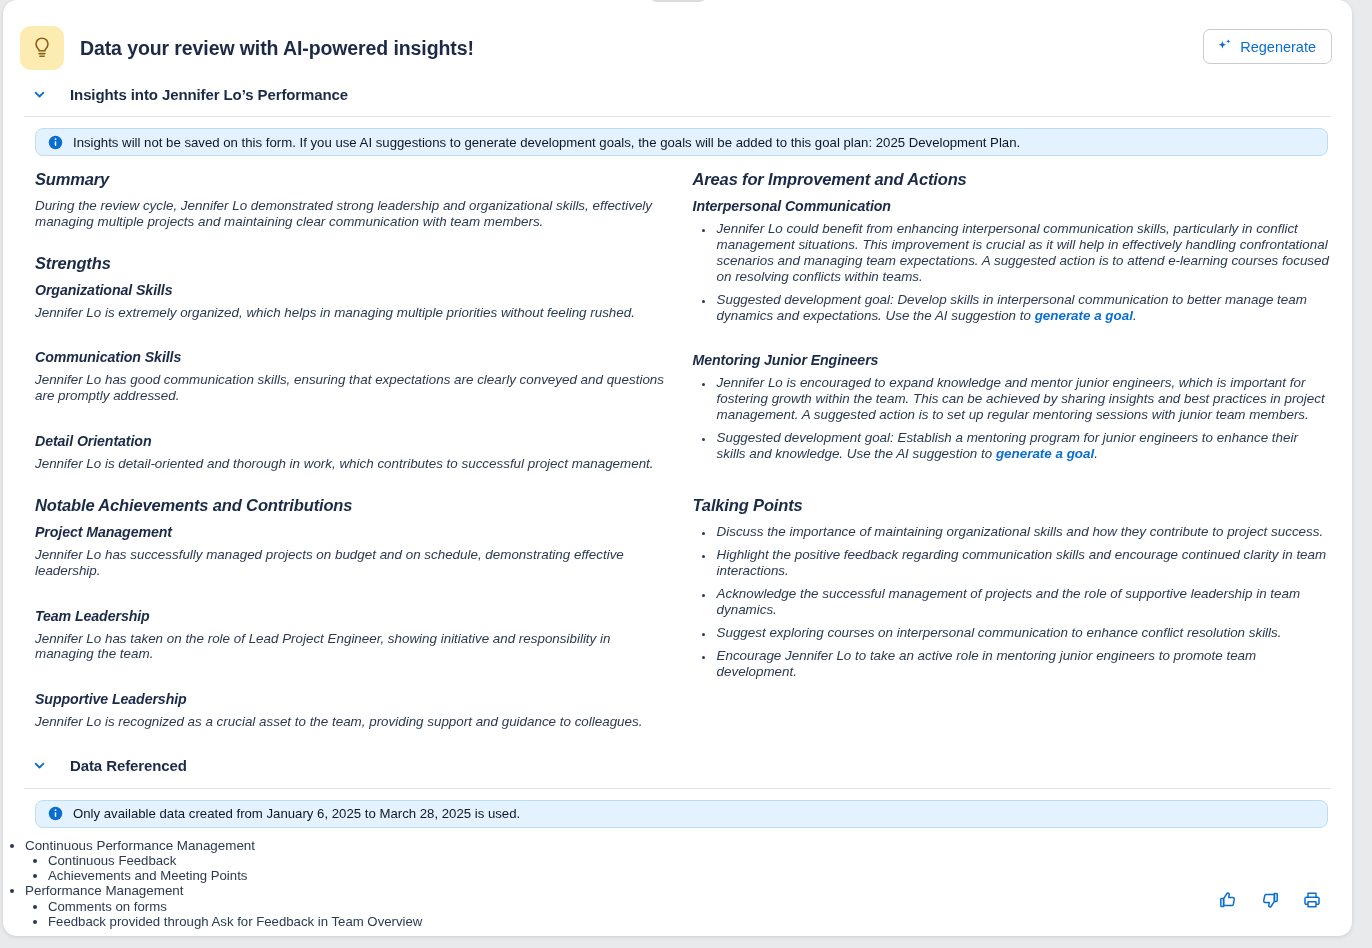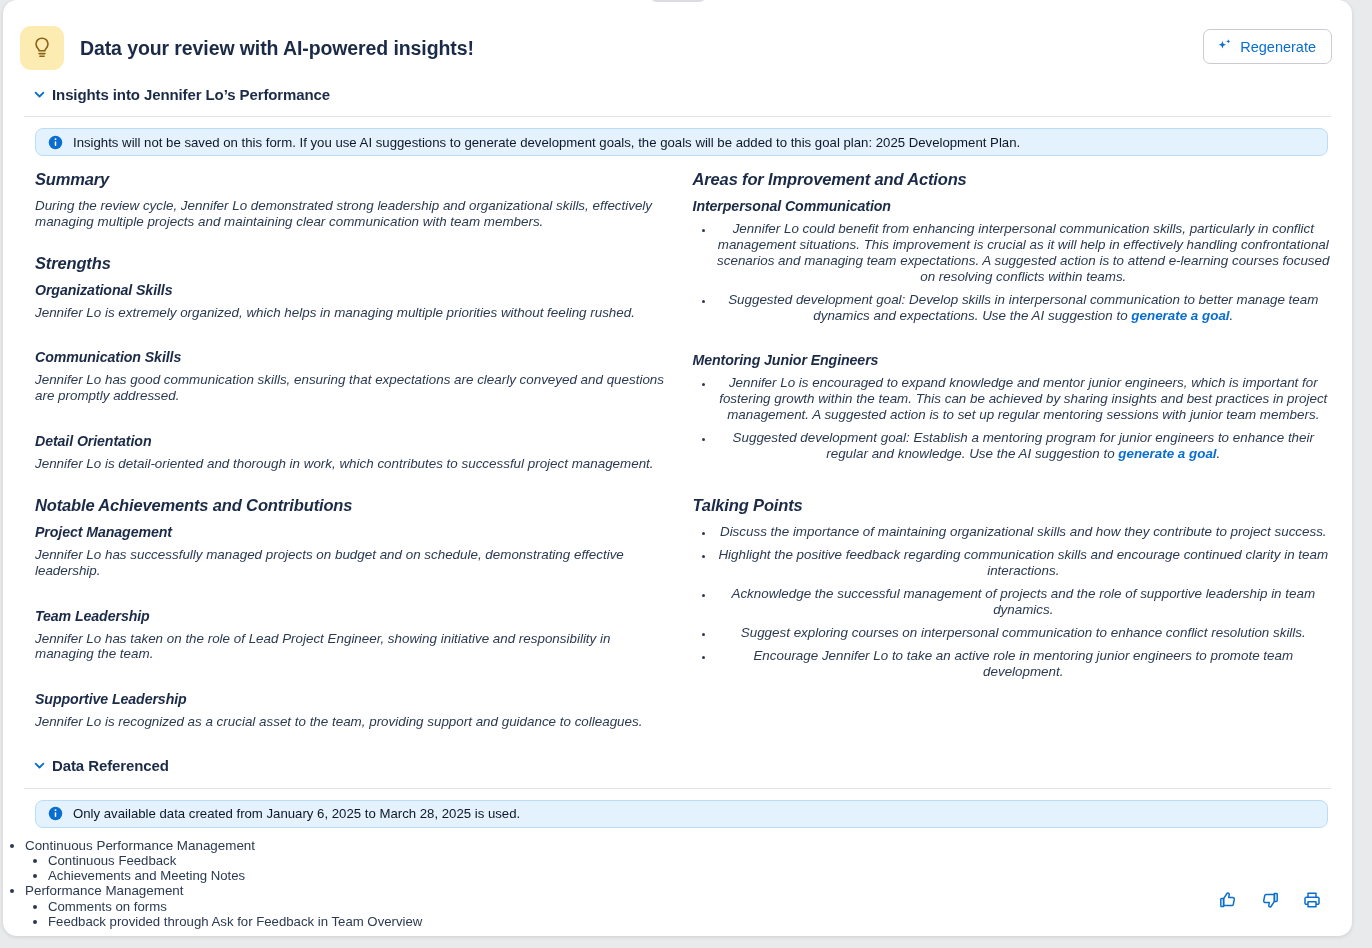--- a/index.html
+++ b/index.html
@@ -63,21 +63,21 @@
     color: #0a6ed1;
     font-size: 14.5px;
     cursor: pointer;
     margin-top: -4px;
   }
   .regen-btn svg { display:block; }
 
   
   .sect-head {
     display: flex; align-items: center;
-    gap: 6px;
+    gap: 24px;
     padding: 0 20px 0 30px;
     height: 28px;
   }
   .chev {
     color: #0a6ed1;
     display: flex; align-items: center;
     cursor: pointer;
   }
   .sect-head-label {
     font-size: 15px; font-weight: bold; color: #1b2a47;
@@ -123,21 +123,20 @@
     margin: 0 0 7px 0; letter-spacing: -0.1px;
   }
   h3.sub.spaced { margin-top: 29px; }
   p.body {
     font-size: 13.4px; color: #2b3a51; margin: 0;
     line-height: 1.18;
   }
   ul.bullets {
     margin: 0 0 0 0; padding-left: 22px;
     list-style: disc;
-    text-align: center;
   }
   ul.bullets > li {
     font-size: 13.4px; color: #2b3a51;
     line-height: 1.19;
     margin-bottom: 7px;
     padding-left: 2px;
   }
   ul.bullets > li::marker { font-size: 11px; }
   a.goal-link {
     color: #0a6ed1; font-weight: bold; text-decoration: none;
@@ -254,21 +253,21 @@
       <ul class="bullets">
         <li><span>Jennifer Lo could benefit from enhancing interpersonal communication skills, particularly in conflict management situations. This improvement is crucial as it will help in effectively handling confrontational scenarios and managing team expectations. A suggested action is to attend e-learning courses focused on resolving conflicts within teams.</span></li>
         <li><span>Suggested development goal: Develop skills in interpersonal communication to better manage team dynamics and expectations. Use the AI suggestion to </span><a class="goal-link">generate a goal</a><span>.</span></li>
       </ul>
 
       <div class="gap-lg"></div>
 
       <h3 class="sub">Mentoring Junior Engineers</h3>
       <ul class="bullets">
         <li><span>Jennifer Lo is encouraged to expand knowledge and mentor junior engineers, which is important for fostering growth within the team. This can be achieved by sharing insights and best practices in project management. A suggested action is to set up regular mentoring sessions with junior team members.</span></li>
-        <li><span>Suggested development goal: Establish a mentoring program for junior engineers to enhance their regular and knowledge. Use the AI suggestion to </span><a class="goal-link">generate a goal</a><span>.</span></li>
+        <li><span>Suggested development goal: Establish a mentoring program for junior engineers to enhance their skills and knowledge. Use the AI suggestion to </span><a class="goal-link">generate a goal</a><span>.</span></li>
       </ul>
 
       <div class="gap-xl"></div>
 
       <h2 class="big">Talking Points</h2>
       <ul class="bullets">
         <li>Discuss the importance of maintaining organizational skills and how they contribute to project success.</li>
         <li>Highlight the positive feedback regarding communication skills and encourage continued clarity in team interactions.</li>
         <li>Acknowledge the successful management of projects and the role of supportive leadership in team dynamics.</li>
         <li>Suggest exploring courses on interpersonal communication to enhance conflict resolution skills.</li>
@@ -297,21 +296,21 @@
         </svg>
       </span>
       <span class="info-text">Only available data created from January 6, 2025 to March 28, 2025 is used.</span>
     </div>
 
     <ul class="data-list">
       <li>
         <span>Continuous Performance Management</span>
         <ul>
           <li>Continuous Feedback</li>
-          <li>Achievements and Meeting Notes</li>
+          <li>Achievements and Meeting Points</li>
         </ul>
       </li>
       <li>
         <span>Performance Management</span>
         <ul>
           <li>Comments on forms</li>
           <li>Feedback provided through Ask for Feedback in Team Overview</li>
         </ul>
       </li>
     </ul>

